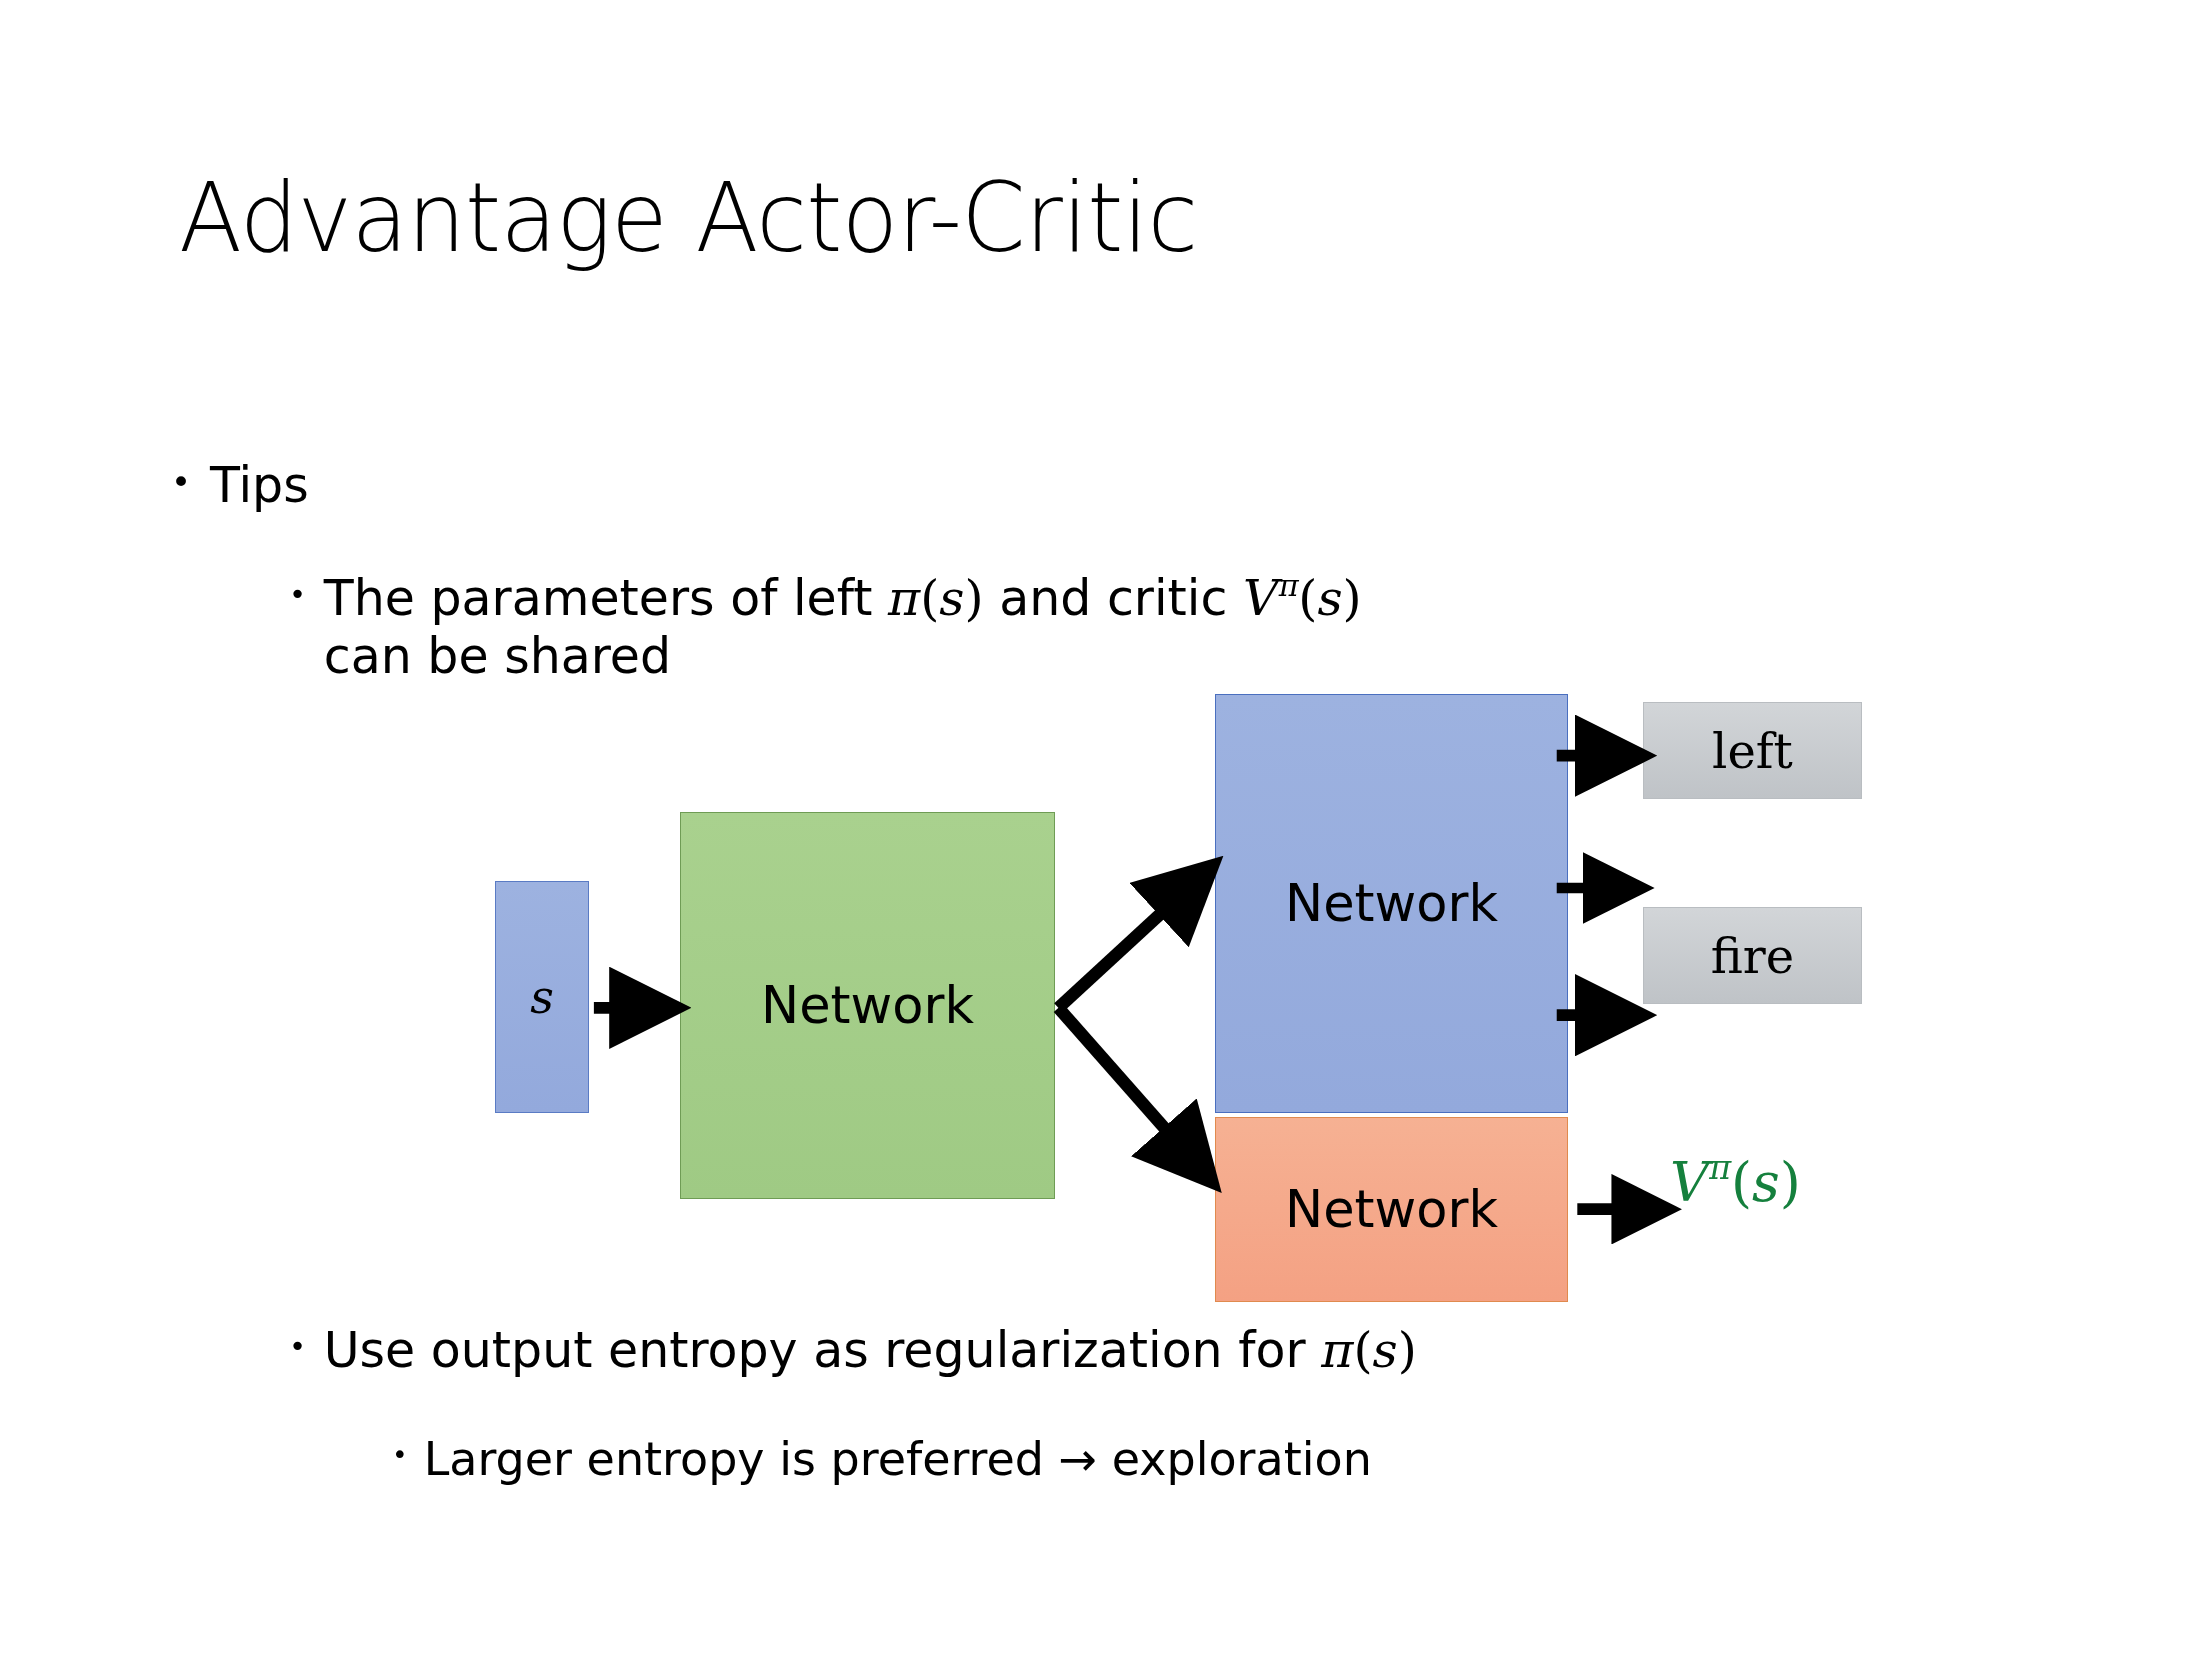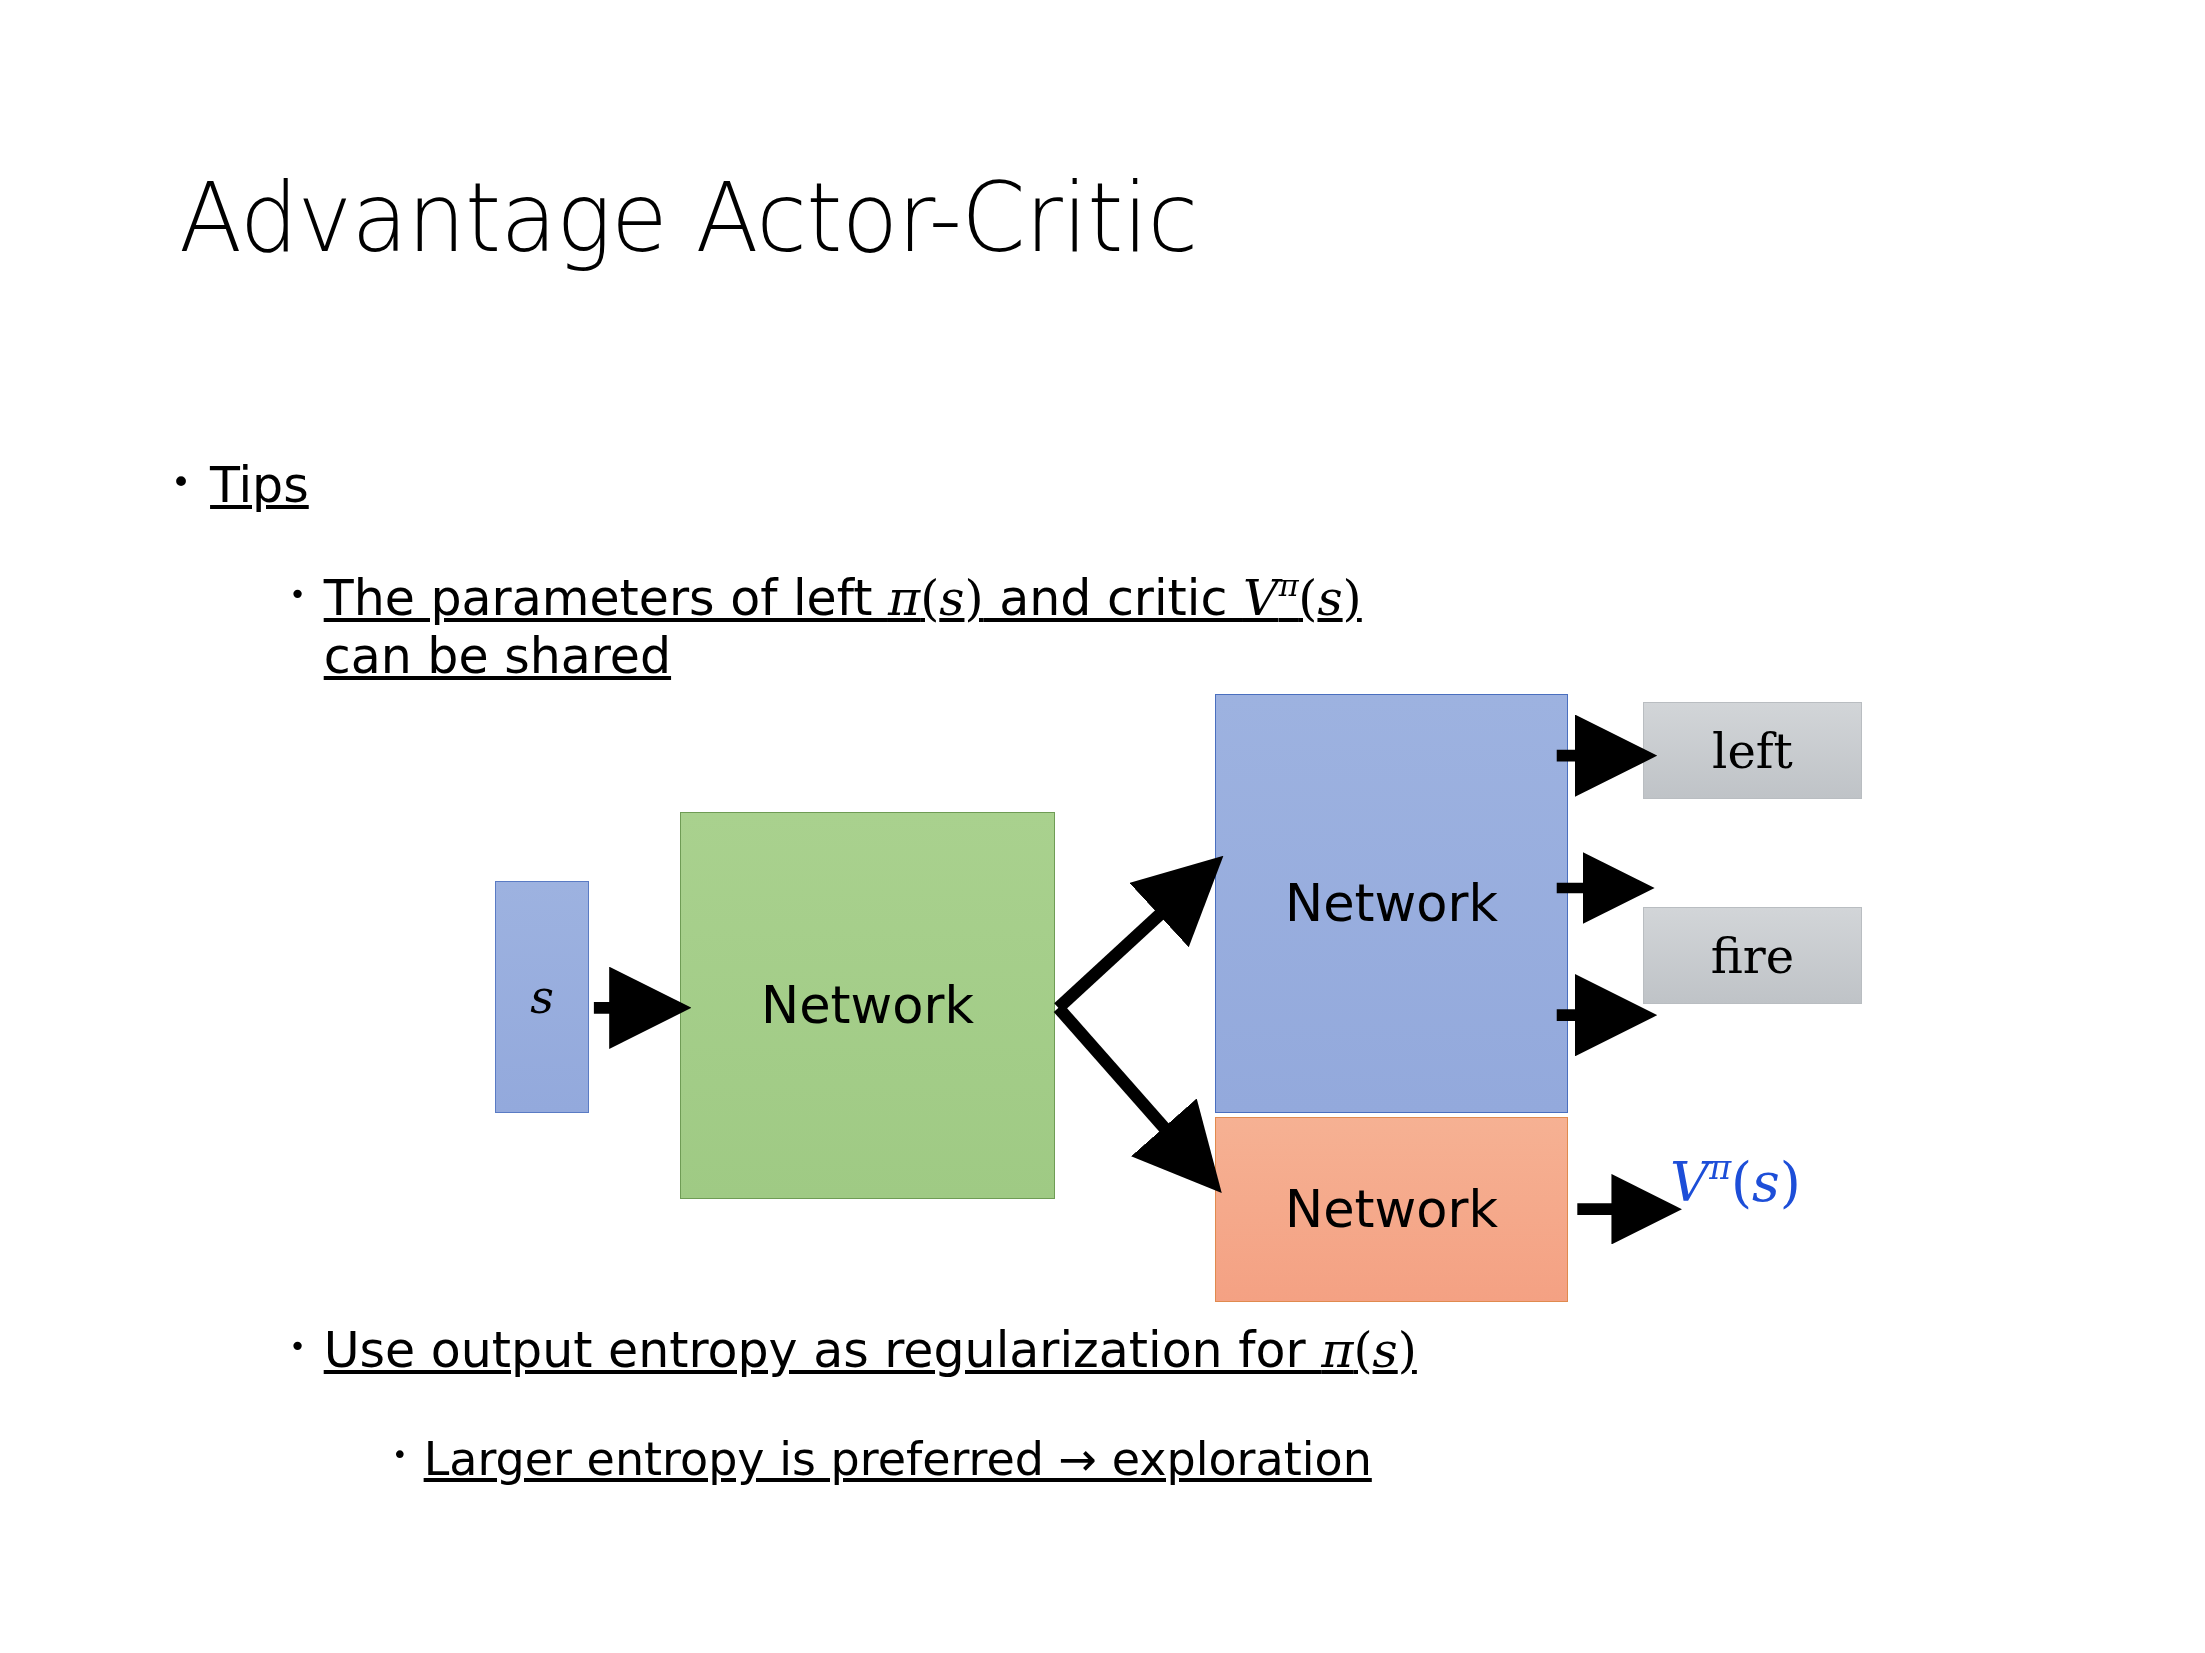--- a/index.html
+++ b/index.html
@@ -50,21 +50,20 @@
     font-family: "DejaVu Sans", sans-serif;
     font-weight: 400;
   }
   .bullet .dot {
     display: inline-block;
     flex: 0 0 auto;
     line-height: 1;
   }
   .bullet .btext {
     display: inline-block;
-    text-decoration: underline;
   }
 
   
   .lvl1 {
     font-size: 49px;
     line-height: 1.22;
   }
   .lvl1 .dot { font-size: 34px; margin-right: 19px; position: relative; top: 8.8px; }
 
   
@@ -187,21 +186,21 @@
 
   
   #label-vpi {
     position: absolute;
     left: 1670px;
     top: 1151px;
     font-size: 54px;
     font-family: "DejaVu Serif", serif;
     font-style: italic;
     white-space: nowrap;
-    color: #1d4ed8;
+    color: #15803d;
   }
 </style>
 </head>
 <body>
 
 <div class="slide">
 
   <div class="slide-title">Advantage Actor-Critic</div>
 
   <div class="bullet lvl1" id="bullet-tips">

